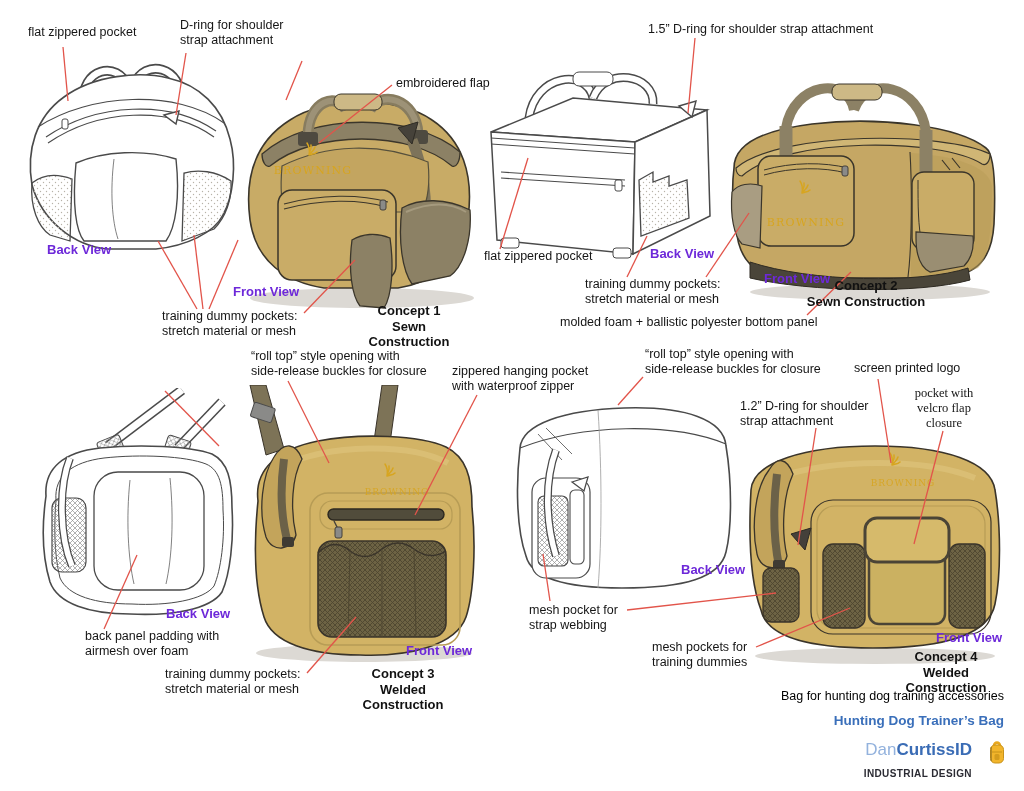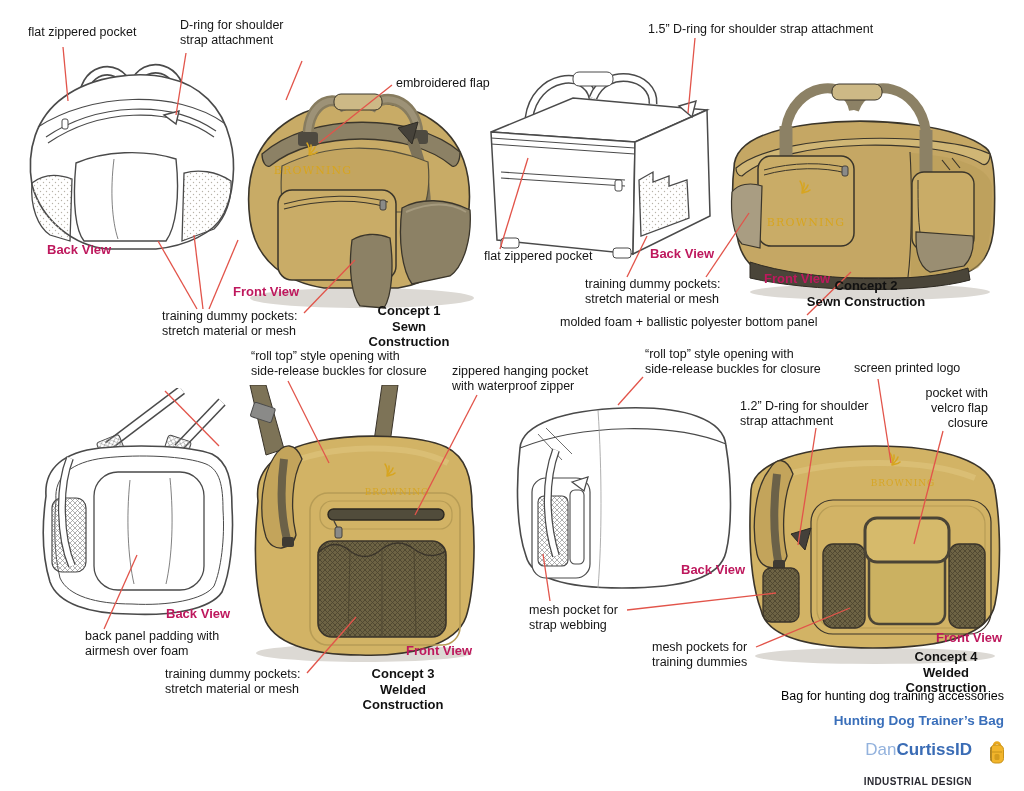--- a/index.html
+++ b/index.html
@@ -1,36 +1,36 @@
 <!DOCTYPE html>
 <html><head>
 <meta charset="utf-8">
 <style>
   html,body{margin:0;padding:0;background:#888;}
   #sheet{position:relative;width:1024px;height:791px;background:#ffffff;overflow:hidden;
          font-family:"Liberation Sans",sans-serif;color:#111;}
   .callout{position:absolute;font:12.5px/15px "Liberation Sans",sans-serif;color:#151515;
            white-space:pre-line;z-index:60;}
-  .callout.right{text-align:right;}
-  .view-label{position:absolute;font:bold 13px/15px "Liberation Sans",sans-serif;color:#be185d;z-index:60;}
+  .callout.right{text-align:center;font-family:Liberation Serif, serif;}
+  .view-label{position:absolute;font:bold 13px/15px "Liberation Sans",sans-serif;color:#6d28d9;z-index:60;}
   .concept-title{position:absolute;text-align:center;font:bold 13px/15.5px "Liberation Sans",sans-serif;
                  color:#111;z-index:60;}
   .drawing{position:absolute;z-index:10;}
   #leader-overlay{position:absolute;left:0;top:0;z-index:50;pointer-events:none;}
   #leader-overlay line{stroke:#e2544a;stroke-width:1.3;}
   .sheet-desc{position:absolute;left:772px;top:689px;width:232px;text-align:right;
               font:12.5px "Liberation Sans",sans-serif;color:#000000;z-index:60;}
   .sheet-title{position:absolute;left:800px;top:713px;width:204px;text-align:right;
                font:bold 13.5px "Liberation Sans",sans-serif;color:#3a6fba;z-index:60;}
   #brand{position:absolute;left:858px;top:740px;width:148px;z-index:60;}
   #brand .row{display:flex;justify-content:flex-end;align-items:flex-start;gap:16px;}
   .brand-first{font:17px "Liberation Sans",sans-serif;color:#93b2dd;}
   .brand-second{font:bold 17px "Liberation Sans",sans-serif;color:#3a6cb5;}
   .brand-tagline{font:bold 10px "Liberation Sans",sans-serif;color:#2b2b33;letter-spacing:.4px;
-                 text-align:right;margin-top:16px;margin-right:20px;}
+                 text-align:right;margin-top:8px;margin-right:20px;}
   .logo-text{font-family:"DejaVu Serif",serif;fill:#d7a520;}
 </style>
 </head>
 <body>
 
 <div id="sheet">
 
   <svg width="0" height="0" style="position:absolute">
     <defs>
       <pattern id="stipple" width="6" height="6" patternUnits="userSpaceOnUse">

